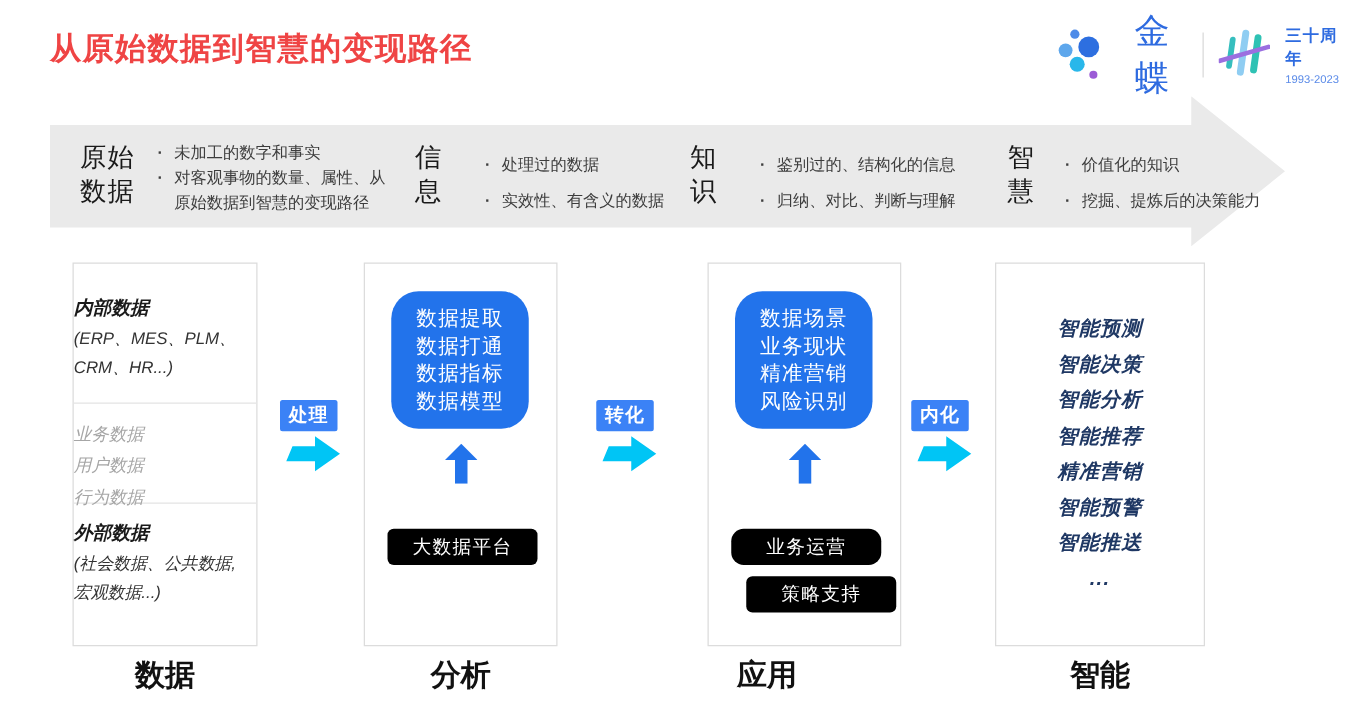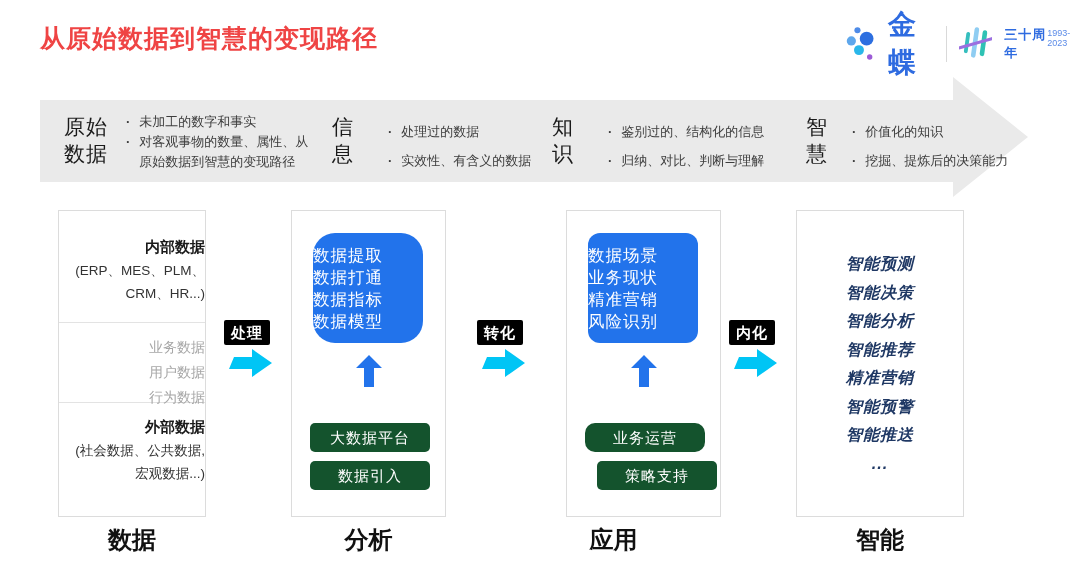--- a/index.html
+++ b/index.html
@@ -2,23 +2,23 @@
 <html><head>
 <meta charset="utf-8">
 <style>
   html,body{margin:0;padding:0;background:#fff;}
   body{font-family:"Liberation Sans","DejaVu Sans",sans-serif;}
   .canvas{position:relative;width:1080px;height:562px;background:#fff;overflow:hidden;}
 
   
   .page-title{position:absolute;left:40px;top:22px;font-size:25px;font-weight:bold;color:#ef4444;letter-spacing:1px;}
   .logo{position:absolute;left:846px;top:18px;height:52px;display:flex;align-items:center;}
-  .logo .brand{font-size:28px;font-weight:bold;color:#2e6be0;letter-spacing:2px;margin-left:10px;}
+  .logo .brand{font-size:28px;font-weight:normal;color:#2e6be0;letter-spacing:2px;margin-left:10px;text-align:center;}
   .logo .logo-divider{width:1px;height:36px;background:#d9d9d9;margin:0 12px;}
-  .logo .ann-text{display:flex;flex-direction:row;justify-content:center;margin-left:12px;}
+  .logo .ann-text{display:flex;flex-direction:column;justify-content:center;margin-left:12px;}
   .logo .ann-title{font-size:13px;font-weight:bold;color:#2e6be0;letter-spacing:1px;}
   .logo .ann-years{font-size:9px;color:#5b8be8;margin-top:2px;}
 
   
   .banner-arrow{position:absolute;left:40px;top:77px;}
   .stage-term{position:absolute;top:113px;font-size:21px;font-weight:normal;color:#1a1a1a;line-height:27px;white-space:pre-line;letter-spacing:1px;}
   .stage-points{position:absolute;margin:0;padding:0;list-style:none;font-size:13px;color:#3d3d3d;}
   .stage-points li{display:flex;line-height:20px;}
   .stage-points li::before{content:"·";font-weight:bold;margin-right:9px;flex:0 0 auto;}
   .pts-tight li{margin-bottom:0;}
@@ -35,44 +35,44 @@
   .col-3{left:566px;width:155px;}
   .col-4{left:796px;width:168px;}
 
   .col-label{position:absolute;top:524px;font-size:24px;font-weight:bold;color:#111;text-align:center;}
   .lbl-1{left:58px;width:148px;}
   .lbl-2{left:291px;width:155px;}
   .lbl-3{left:536px;width:155px;}
   .lbl-4{left:796px;width:168px;}
 
   
-  .sec{box-sizing:border-box;text-align:right;}
+  .sec{box-sizing:border-box;text-align:left;font-style:italic;}
   .sec-a{height:112px;border-bottom:1px solid #e3e3e3;padding-top:24px;}
   .sec-b{height:80px;border-bottom:1px solid #e3e3e3;padding-top:12px;}
   .sec-c{padding-top:12px;}
   .sec-title{font-size:15px;font-weight:bold;color:#1a1a1a;line-height:24px;}
   .sec-line{font-size:13.5px;color:#333;line-height:23px;}
   .sec-gray{font-size:14px;color:#a6a6a6;line-height:25px;}
 
   
-  .flow-label{position:absolute;top:320px;width:46px;height:25px;background:#000000;color:#fff;font-size:15px;font-weight:bold;text-align:center;line-height:25px;border-radius:2px;letter-spacing:1px;}
+  .flow-label{position:absolute;top:320px;width:46px;height:25px;background:#3b82f6;color:#fff;font-size:15px;font-weight:bold;text-align:center;line-height:25px;border-radius:2px;letter-spacing:1px;}
   .flow-arrow{position:absolute;top:348px;}
   .fl-1{left:224px;} .fa-1{left:225px;}
   .fl-2{left:477px;} .fa-2{left:478px;}
   .fl-3{left:729px;} .fa-3{left:730px;}
 
   
-  .core-box{position:absolute;top:233px;width:110px;height:110px;background:#2273eb;border-radius:22px;color:#fff;padding-top:11px;box-sizing:border-box;}
+  .core-box{position:absolute;top:233px;width:110px;height:110px;background:#2273eb;border-radius:22px;color:#fff;text-align:center;padding-top:11px;box-sizing:border-box;}
   .core-box div{font-size:16.5px;line-height:22px;letter-spacing:1px;}
-  .core-2{left:313px;} .core-3{left:588px;border-radius:12px;}
+  .core-2{left:313px;} .core-3{left:588px;}
   .up-arrow{position:absolute;top:355px;}
   .ua-2{left:356px;} .ua-3{left:631px;}
 
   
-  .pill{position:absolute;width:120px;height:29px;background:#14532d;border-radius:5px;color:#fff;font-size:15px;text-align:center;line-height:29px;letter-spacing:1px;}
+  .pill{position:absolute;width:120px;height:29px;background:#000000;border-radius:5px;color:#fff;font-size:15px;text-align:center;line-height:29px;letter-spacing:1px;}
   .pill-21{left:310px;top:423px;} .pill-22{left:310px;top:461px;}
   .pill-31{left:585px;top:423px;border-radius:10px;} .pill-32{left:597px;top:461px;}
 
   
   .intel-list{position:absolute;left:796px;top:250px;width:168px;text-align:center;font-style:italic;}
   .intel-list div{font-size:16px;font-weight:bold;color:#1f3864;line-height:28.5px;letter-spacing:1px;}
 </style>
 </head>
 <body>
 
@@ -161,21 +161,20 @@
   <div class="core-box core-2">
     <div>数据提取</div>
     <div>数据打通</div>
     <div>数据指标</div>
     <div>数据模型</div>
   </div>
   <svg class="up-arrow ua-2" width="26" height="32" viewBox="0 0 26 32">
     <polygon points="13,0 26,13 18,13 18,32 8,32 8,13 0,13" fill="#2273eb"></polygon>
   </svg>
   <div class="pill pill-21">大数据平台</div>
-  <div class="pill pill-22">数据引入</div>
 
   <div class="flow-label fl-2">转化</div>
   <svg class="flow-arrow fa-2" width="48" height="30" viewBox="0 0 48 30">
     <polygon points="9,9 27,9 27,1 47,15 27,29 27,21 4,21" fill="#00c5f5"></polygon>
   </svg>
 
   <div class="col-box col-3"></div>
   <div class="core-box core-3">
     <div>数据场景</div>
     <div>业务现状</div>

